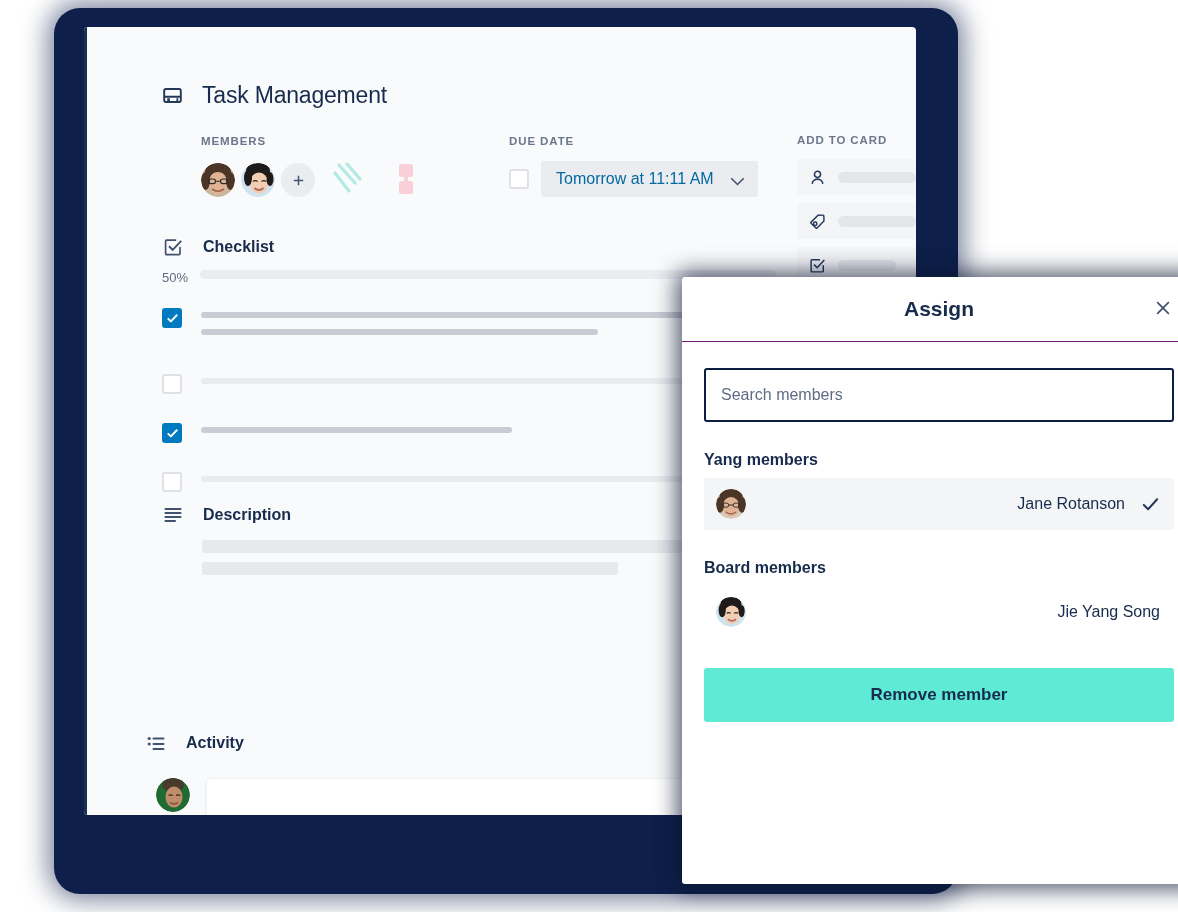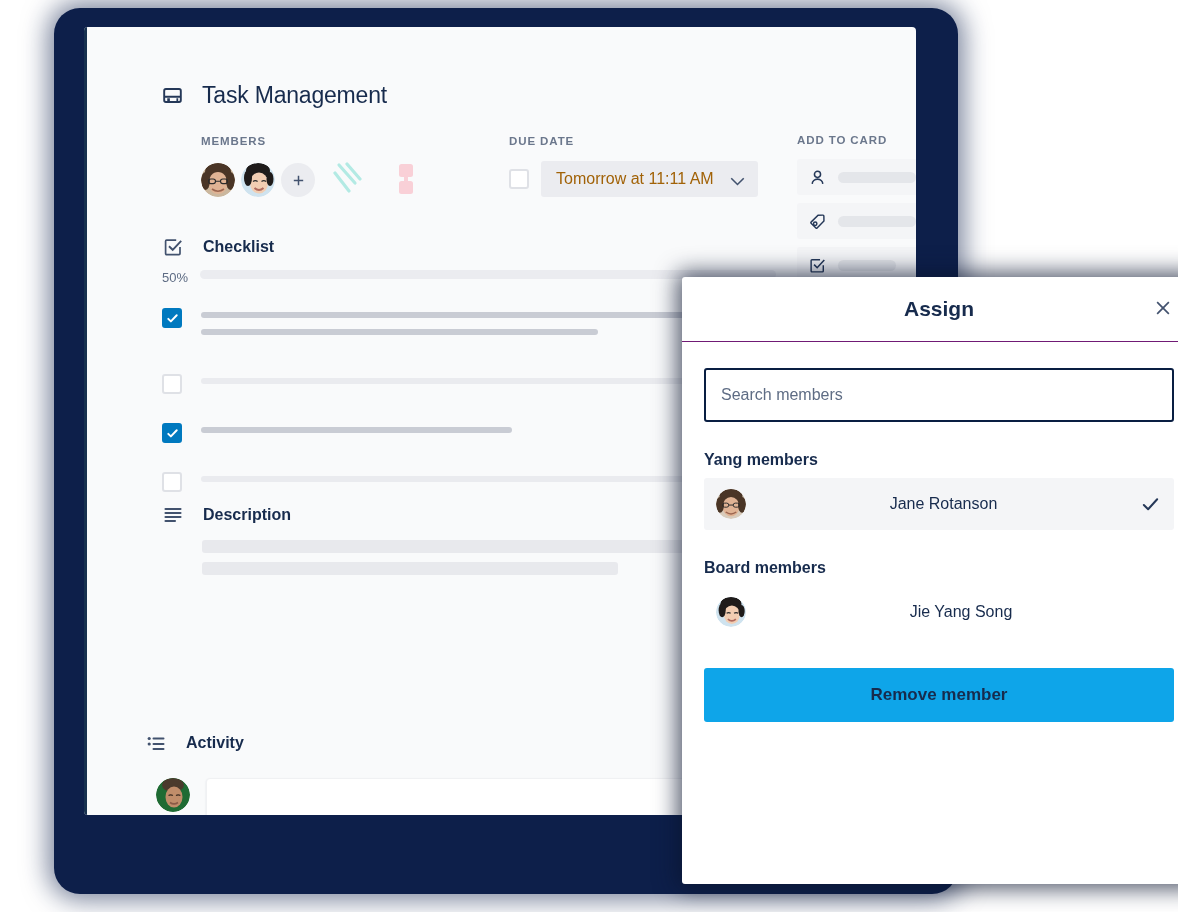--- a/index.html
+++ b/index.html
@@ -79,21 +79,21 @@
   .due-wrap { display: flex; align-items: center; gap: 12px; margin-top: 14px; }
   .due-check {
     width: 20px; height: 20px; border: 2px solid #dfe1e6;
     border-radius: 3px; background: #fff; cursor: pointer; flex: none;
   }
   .due-pill {
     display: flex; align-items: center; gap: 16px;
     background: #ebecf0; border: none; border-radius: 3px;
     padding: 9px 13px 9px 15px; cursor: pointer;
   }
-  .due-text { font-size: 16px; color: #a16207; white-space: nowrap; }
+  .due-text { font-size: 16px; color: #0369a1; white-space: nowrap; }
   .chev { width: 15px; height: 9px; color: #42526e; flex: none; }
 
   
   .atc-list { margin-top: 13px; display: flex; flex-direction: column; gap: 8px; }
   .atc-row {
     width: 148px; height: 36px; background: #f4f5f7; border-radius: 3px;
     display: flex; align-items: center; gap: 12px; padding-left: 12px;
     border: none; cursor: pointer;
   }
   .atc-icon { width: 17px; height: 17px; color: #253858; flex: none; }
@@ -179,32 +179,32 @@
   .search-input::placeholder { color: #5e6c84; }
 
   .group-title {
     font-size: 16px; font-weight: 700; color: #172b4d;
     margin: 29px 0 9px 0;
   }
   .member-row {
     display: flex; align-items: center; gap: 16px;
     height: 52px; border-radius: 3px; padding: 0 14px 0 12px;
     cursor: pointer; background: transparent;
-    border: none; width: 100%; text-align: center;
+    border: none; width: 100%; text-align: right;
     font-family: "Liberation Sans", sans-serif;
   }
   .member-row.selected { background: #f4f5f7; }
   .member-avatar { width: 30px; height: 30px; border-radius: 50%; overflow: hidden; flex: none; }
   .member-avatar svg { display: block; width: 100%; height: 100%; }
   .member-name { font-size: 16px; color: #172b4d; flex: 1; }
   .member-check { width: 19px; height: 19px; color: #253858; flex: none; }
 
   .remove-btn {
     margin-top: 30px; width: 100%; height: 54px;
-    background: #0ea5e9; border: none; border-radius: 3px; cursor: pointer;
+    background: #5eead4; border: none; border-radius: 3px; cursor: pointer;
     font-size: 17px; font-weight: 700; color: #172b4d;
     font-family: "Liberation Sans", sans-serif;
   }
 </style>
 </head>
 <body>
 
 <div id="stage">
 
   <div class="window-frame"></div>

